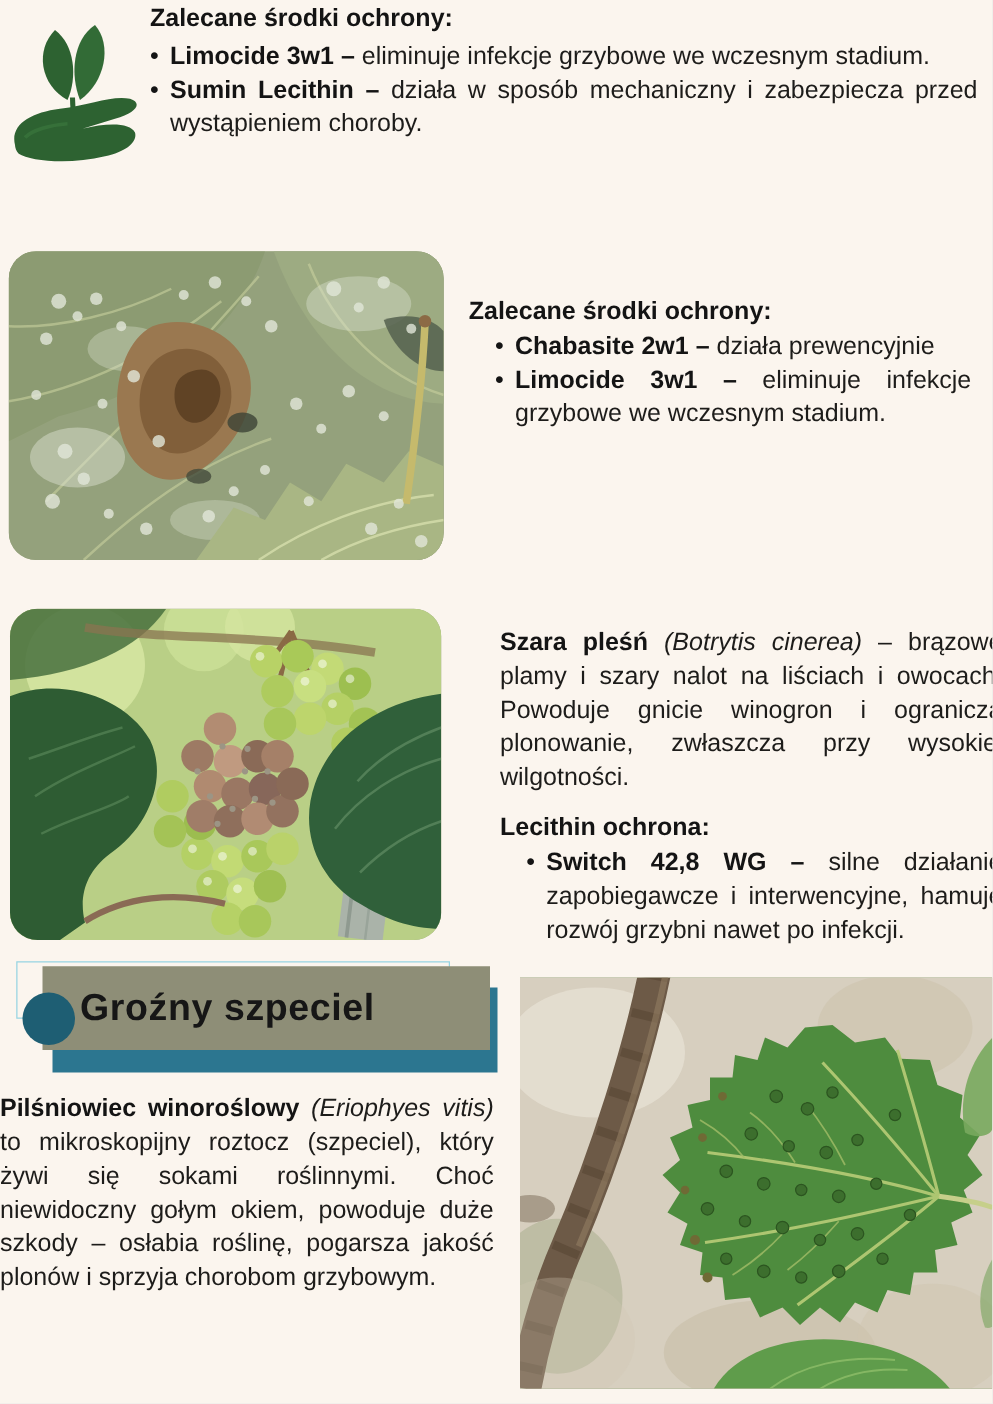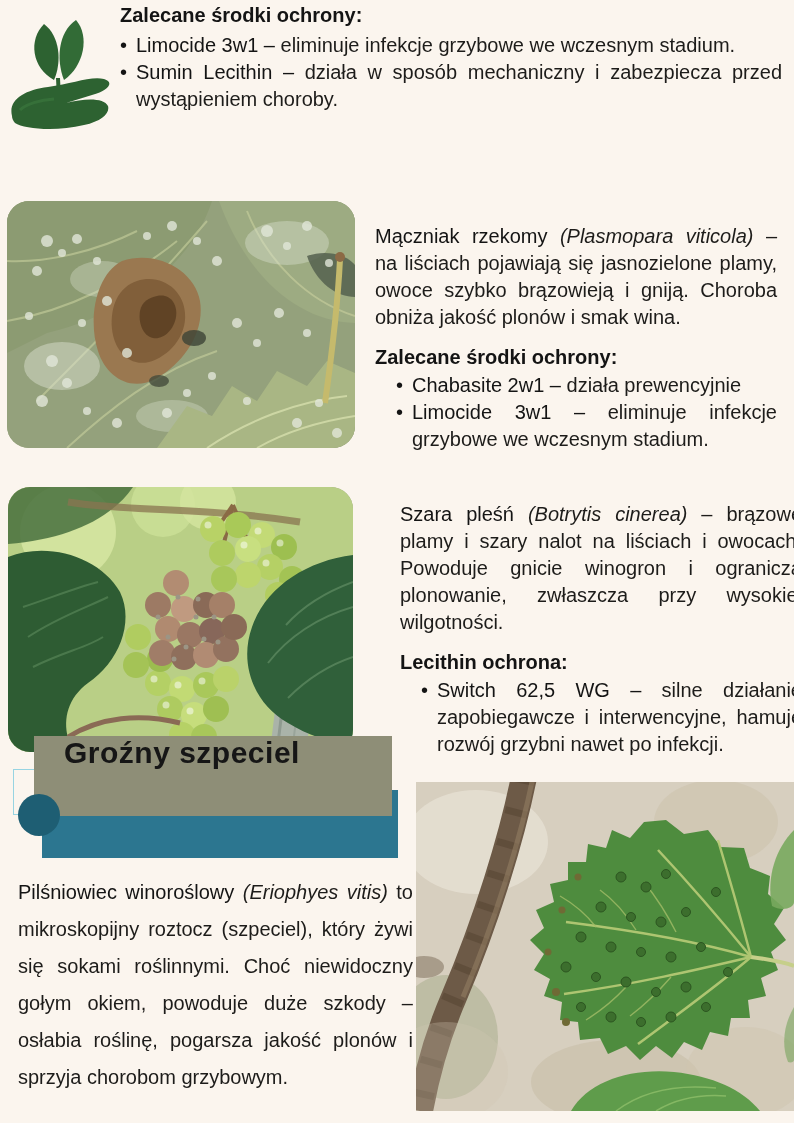--- a/index.html
+++ b/index.html
@@ -28,48 +28,48 @@
   .top-section h2{font-size:20px;font-weight:700;color:#141414;margin-bottom:5px;}
   ul.bullets{list-style:none;}
   ul.bullets li{
     position:relative;padding-left:16px;
     font-size:20px;line-height:27px;text-align:justify;
   }
   ul.bullets li::before{
     content:"•";position:absolute;left:0;top:0;
     font-size:20px;line-height:27px;color:#141414;
   }
-  strong{font-weight:400;color:#141414;}
+  strong{font-weight:700;color:#141414;}
   em{font-style:italic;}
   
   .photo{position:absolute;overflow:hidden;background:#9aa67f;}
   .photo svg{display:block;width:100%;height:100%;}
   .photo-1{left:7px;top:201px;width:348px;height:247px;border-radius:22px;}
   .photo-2{left:8px;top:487px;width:345px;height:265px;border-radius:22px;}
   .photo-3{left:416px;top:782px;width:378px;height:329px;border-radius:0;}
   
   .col-text{position:absolute;width:402px;}
   .col-text .lead{font-size:20px;line-height:27px;text-align:justify;}
   .col-text h3{font-size:20px;font-weight:700;color:#141414;margin:15px 0 3px;}
   .sec-mildew{left:375px;top:223px;}
   .sec-botrytis{left:375px;top:501px;margin-left:25px;}
   .col-text ul.bullets{padding-left:21px;}
   
   .outline-box{position:absolute;left:13px;top:769px;width:347px;height:46px;
     border:1.5px solid var(--teal-light);background:transparent;z-index:1;}
   .banner-shadow{position:absolute;left:42px;top:790px;width:356px;height:68px;
     background:var(--teal);z-index:2;}
-  .banner{position:absolute;left:34px;top:736px;width:358px;height:80px;
-    background:var(--olive);z-index:3;display:flex;align-items:flex-start;padding-left:30px;}
+  .banner{position:absolute;left:34px;top:773px;width:358px;height:67px;
+    background:var(--olive);z-index:3;display:flex;align-items:center;padding-left:30px;}
   .banner-title{font-size:30px;font-weight:700;color:#161616;letter-spacing:.5px;}
   .banner-circle{position:absolute;left:18px;top:794px;width:42px;height:42px;
     border-radius:50%;background:var(--teal-dark);z-index:4;}
   
-  .mite-par{position:absolute;left:18px;top:874px;width:395px;
-    font-size:20px;line-height:37px;text-align:justify;}
+  .mite-par{position:absolute;left:0;top:874px;width:395px;
+    font-size:20px;line-height:27px;text-align:justify;}
 </style>
 </head>
 <body>
 
 <div class="page">
 
   <svg class="icon-hand" viewBox="0 0 106 134" aria-hidden="true">
     <path d="M48,62 C26,50 22,22 38,6 C54,18 56,44 48,62 Z" fill="#2d6231"></path>
     <path d="M58,62 C78,48 84,18 70,2 C52,14 50,42 58,62 Z" fill="#326b36"></path>
     <path d="M52,60 C52,68 53,76 54,82" stroke="#2d6231" stroke-width="4" fill="none"></path>
@@ -146,21 +146,20 @@
           <circle cx="180" cy="192" r="4"></circle>
           <circle cx="160" cy="212" r="5"></circle>
         <circle cx="22" cy="115" r="4"></circle>
           <circle cx="205" cy="175" r="4"></circle>
           <circle cx="240" cy="200" r="4"></circle>
       </g>
     </svg>
   </div>
 
   <section class="col-text sec-mildew">
-    <p class="lead"><strong>Mączniak rzekomy </strong><em>(Plasmopara viticola)</em><span> – na liściach pojawiają się jasnozielone plamy, owoce szybko brązowieją i gniją. Choroba obniża jakość plonów i smak wina.</span></p>
     <h3>Zalecane środki ochrony:</h3>
     <ul class="bullets">
       <li><strong>Chabasite 2w1 – </strong><span>działa prewencyjnie</span></li>
       <li><strong>Limocide 3w1 – </strong><span>eliminuje infekcje grzybowe we wczesnym stadium.</span></li>
     </ul>
   </section>
 
   <div class="photo photo-2">
     <svg viewBox="0 0 345 265" preserveAspectRatio="none" aria-hidden="true">
       <rect width="345" height="265" fill="#b9cf86"></rect>
@@ -263,21 +262,21 @@
         <path d="M345,170 C315,180 295,196 280,211"></path>
         <path d="M345,95 C318,105 296,118 278,138"></path>
       </g>
     </svg>
   </div>
 
   <section class="col-text sec-botrytis">
     <p class="lead"><strong>Szara pleśń </strong><em>(Botrytis cinerea)</em><span> – brązowe plamy i szary nalot na liściach i owocach. Powoduje gnicie winogron i ogranicza plonowanie, zwłaszcza przy wysokiej wilgotności.</span></p>
     <h3>Lecithin ochrona:</h3>
     <ul class="bullets">
-      <li><strong>Switch 62,5 WG – </strong><span>silne działanie zapobiegawcze i interwencyjne, hamuje rozwój grzybni nawet po infekcji.</span></li>
+      <li><strong>Switch 42,8 WG – </strong><span>silne działanie zapobiegawcze i interwencyjne, hamuje rozwój grzybni nawet po infekcji.</span></li>
     </ul>
   </section>
 
   <div class="outline-box"></div>
   <div class="banner-shadow"></div>
   <div class="banner">
     <span class="banner-title">Groźny szpeciel</span>
   </div>
   <span class="banner-circle"></span>
 

